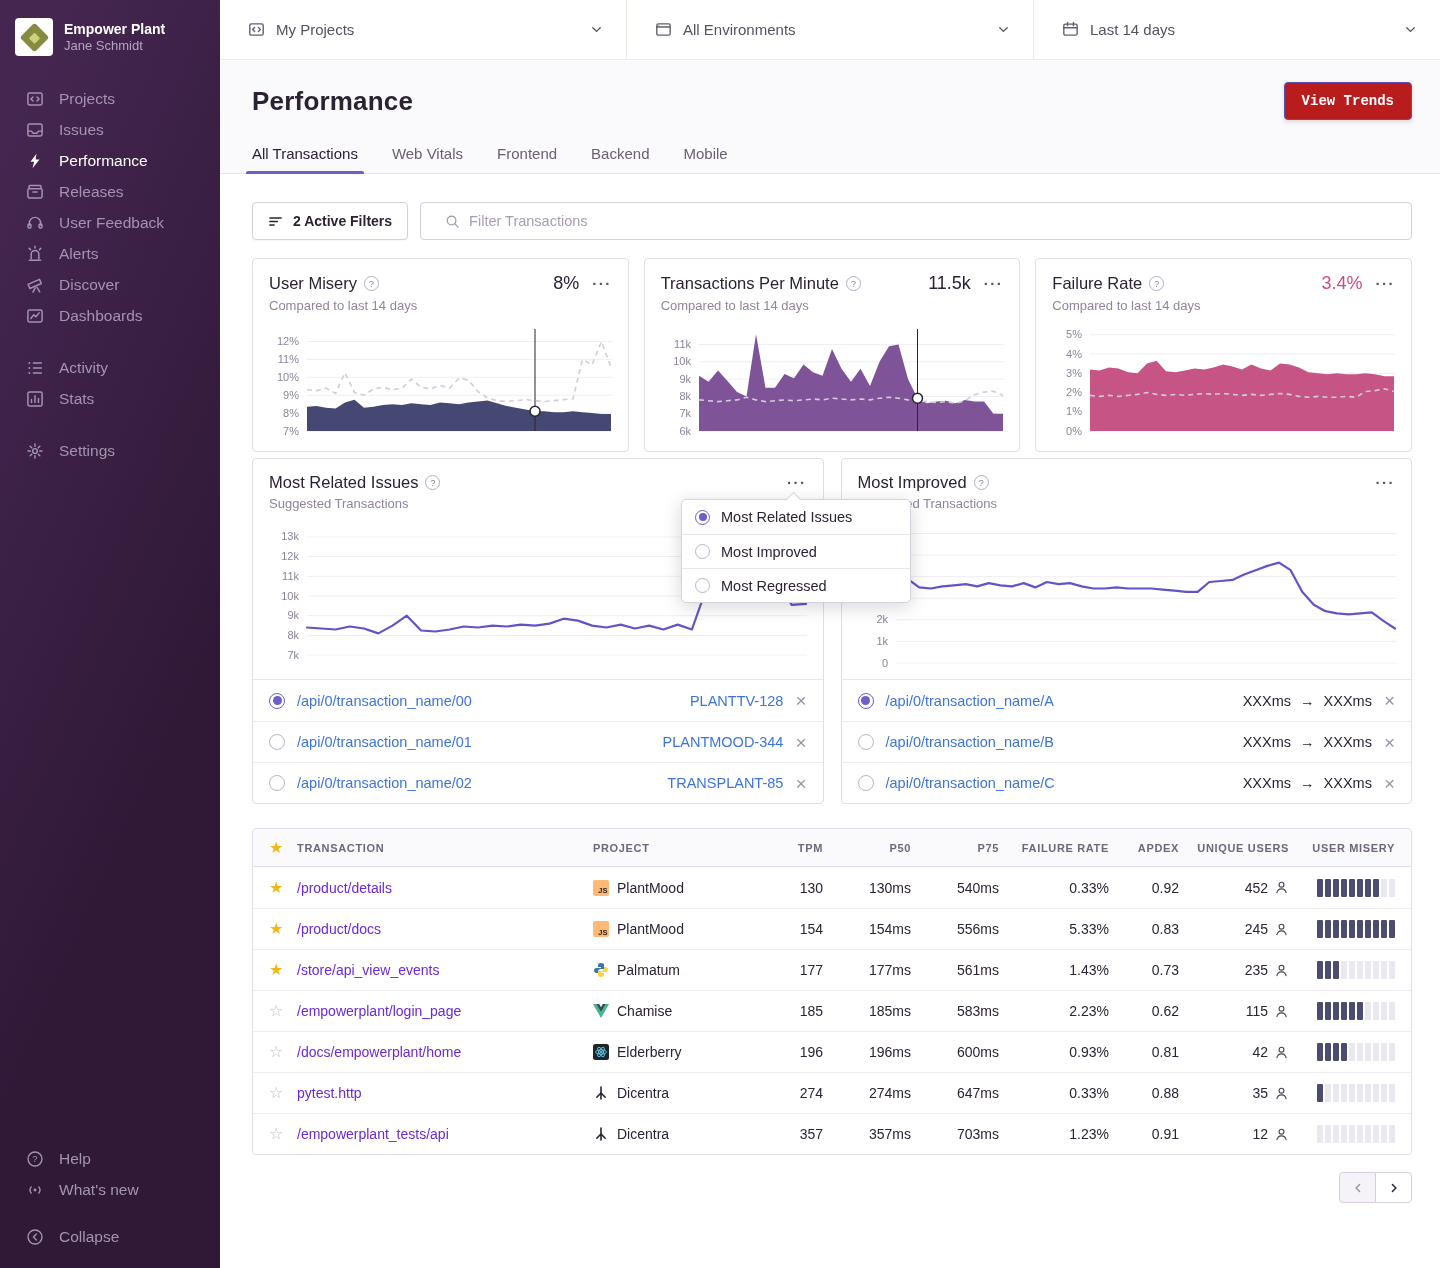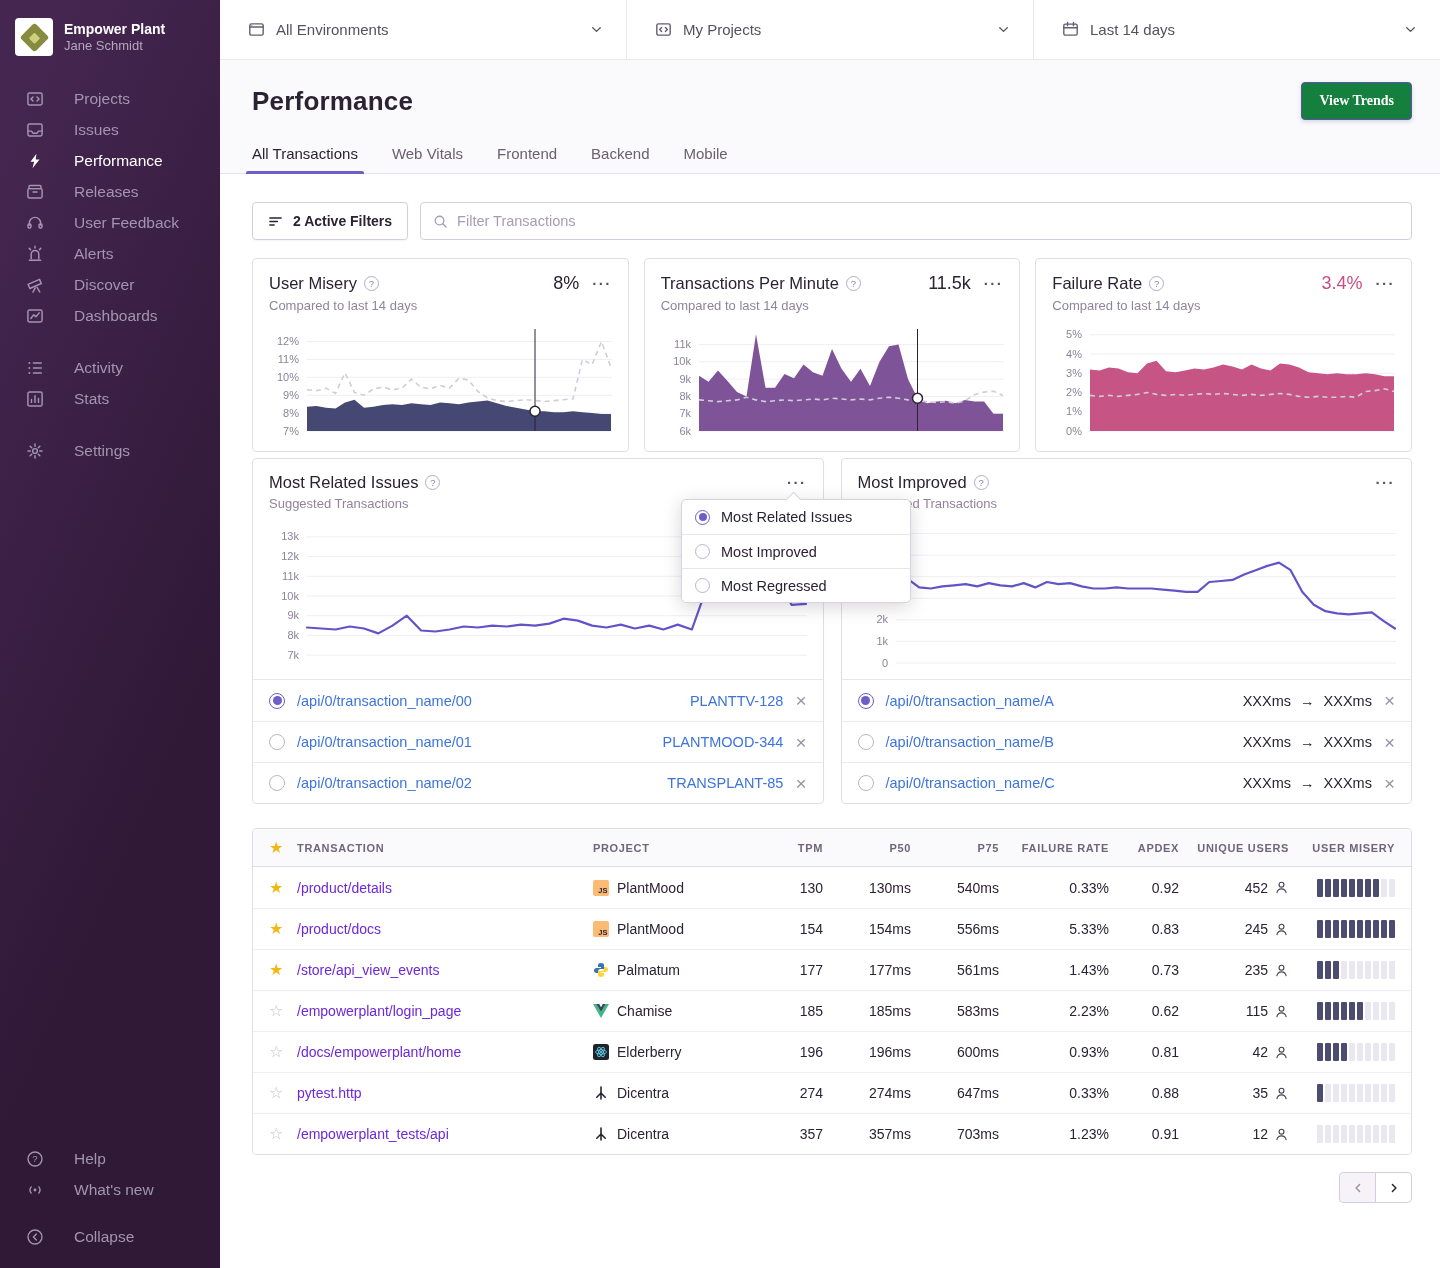--- a/index.html
+++ b/index.html
@@ -9,53 +9,53 @@
 
   
   .sidebar { flex:0 0 220px; background:linear-gradient(294deg,#2f1937 35%,#452650 92%); display:flex; flex-direction:column; padding:18px 0 16px; }
   .org { display:flex; gap:11px; padding:0 15px; align-items:center; cursor:pointer; }
   .org-logo { width:38px; height:38px; background:#fff; border-radius:4px; display:flex; align-items:center; justify-content:center; flex:none; }
   .org-diamond { width:21px; height:21px; background:#878b3f; border-radius:3px; transform:rotate(45deg); display:flex; align-items:center; justify-content:center; }
   .org-diamond span { width:8px; height:8px; background:#cdd17e; border-radius:1px; }
   .org-name { color:#fff; font-weight:bold; font-size:14px; line-height:1.25; }
   .org-user { color:#b4a6c1; font-size:13px; }
   .nav-main { margin-top:27px; display:flex; flex-direction:column; }
-  .nav-item { display:flex; align-items:center; gap:30px; padding:6.5px 14px 6.5px 26px; font-size:15.5px; color:#a organ; color:#a394b0; cursor:pointer; text-decoration:none; }
+  .nav-item { display:flex; align-items:center; gap:15px; padding:6.5px 14px 6.5px 26px; font-size:15.5px; color:#a organ; color:#a394b0; cursor:pointer; text-decoration:none; }
   .nav-item.active { color:#fff; }
   .nav-icon { width:18px; height:18px; flex:none; display:flex; }
   .nav-icon svg { width:18px; height:18px; }
   .nav-gap { height:21px; }
   .sb-footer { margin-top:auto; display:flex; flex-direction:column; }
   .collapse-gap { height:16px; }
 
   
   .main { flex:1; display:flex; flex-direction:column; min-width:0; }
   .topbar { height:60px; display:flex; background:#fff; border-bottom:1px solid #ece7f0; flex:none; }
   .tb-item { flex:1; display:flex; align-items:center; gap:11px; padding:0 22px 0 28px; border-right:1px solid #ece7f0; color:#57505e; font-size:15px; cursor:pointer; }
   .tb-item:last-child { border-right:none; }
   .tb-icon { display:flex; color:#655d6f; }
   .tb-icon svg { width:17px; height:17px; }
   .tb-chevron { margin-left:auto; display:flex; color:#57505e; }
   .tb-chevron svg { width:15px; height:15px; }
 
   .page-head { background:#faf9fb; padding-top:22px; flex:none; }
   .ph-row { display:flex; align-items:center; padding:0 28px 0 32px; }
   .page-title { font-size:26px; font-weight:bold; letter-spacing:.2px; color:#2b2233; line-height:34px; }
-  .view-trends { margin-left:auto; background:#15803d; color:#fff; font-weight:bold; font-size:14px; padding:10px 17px; border-radius:4px; border:1px solid #5b4fb3; box-shadow:0 2px 4px rgba(43,34,51,.15); cursor:pointer; font-family:Liberation Serif, serif; }
+  .view-trends { margin-left:auto; background:#b91c1c; color:#fff; font-weight:bold; font-size:14px; padding:10px 17px; border-radius:4px; border:1px solid #5b4fb3; box-shadow:0 2px 4px rgba(43,34,51,.15); cursor:pointer; font-family:Liberation Mono, monospace; }
   .tabs { display:flex; gap:34px; padding:0 32px; margin-top:25px; border-bottom:1px solid #e7e2ec; }
   .tab { padding-bottom:11px; font-size:15px; color:#6a6070; cursor:pointer; position:relative; white-space:nowrap; }
   .tab.active { color:#2b2233; }
   .tab.active::after { content:""; position:absolute; left:-6px; right:-6px; bottom:-1px; height:3px; background:#6C5FC7; border-radius:2px 2px 0 0; }
 
   .content { padding:28px 28px 0 32px; background:#fff; flex:1; }
 
   .filter-row { display:flex; gap:12px; }
   .filter-btn { display:flex; align-items:center; gap:10px; border:1px solid #d6cede; border-radius:4px; padding:0 15px; height:38px; font-size:14px; font-weight:bold; color:#2b2233; background:#fff; box-shadow:0 1px 2px rgba(43,34,51,.05); cursor:pointer; font-family:inherit; }
   .filter-btn svg { width:15px; height:15px; }
-  .search-box { flex:1; display:flex; align-items:center; gap:9px; border:1px solid #d6cede; border-radius:4px; padding:0 12px; height:38px; background:#fff; }
+  .search-box { flex:1; display:flex; align-items:center; gap:9px; border:1px solid #d6cede; border-radius:4px; padding:0 24px; height:38px; background:#fff; }
   .search-box svg { width:15px; height:15px; color:#a79cb3; flex:none; }
   .search-box input { border:none; outline:none; flex:1; font-size:14.5px; color:#2b2233; font-family:inherit; background:transparent; }
   .search-box input::placeholder { color:#a79cb3; }
 
   
   .cards { display:grid; grid-template-columns:1fr 1fr 1fr; gap:15px; margin-top:18px; }
   .card { border:1px solid #e2dce8; border-radius:4px; background:#fff; padding:14px 16px 12px; }
   .card-head { display:flex; align-items:center; }
   .card-title { font-size:16.5px; color:#2b2233; }
   .help-icon { width:15px; height:15px; border:1px solid #b5abc2; border-radius:50%; display:flex; align-items:center; justify-content:center; font-size:9.5px; color:#8d8399; margin-left:7px; flex:none; cursor:pointer; }
@@ -277,41 +277,41 @@
         <span>Collapse</span>
       </a>
     </div>
   </aside>
 
   <div class="main">
 
     <div class="topbar">
       <div class="tb-item">
         <span class="tb-icon">
+            <svg viewBox="0 0 16 16" fill="none" stroke="currentColor" stroke-width="1.3" stroke-linecap="round" stroke-linejoin="round">
+              <rect x="1.7" y="2.7" width="12.6" height="10.6" rx="1.5"></rect>
+              <path d="M6.2 6.2 4.4 8l1.8 1.8M9.8 6.2 11.6 8l-1.8 1.8"></path>
+            </svg>
+          </span>
+        <span>My Projects</span>
+        <span class="tb-chevron">
+            <svg viewBox="0 0 16 16" fill="none" stroke="currentColor" stroke-width="1.4" stroke-linecap="round" stroke-linejoin="round">
+              <path d="M4 6.2 8 10l4-3.8"></path>
+            </svg>
+          </span>
+      </div>
+      <div class="tb-item">
+        <span class="tb-icon">
             <svg viewBox="0 0 16 16" fill="none" stroke="currentColor" stroke-width="1.3" stroke-linecap="round">
               <rect x="1.7" y="2.7" width="12.6" height="10.6" rx="1.5"></rect>
               <path d="M1.7 5.6h12.6"></path>
               <circle cx="3.7" cy="4.15" r="0.5" fill="currentColor" stroke="none"></circle>
             </svg>
           </span>
         <span>All Environments</span>
-        <span class="tb-chevron">
-            <svg viewBox="0 0 16 16" fill="none" stroke="currentColor" stroke-width="1.4" stroke-linecap="round" stroke-linejoin="round">
-              <path d="M4 6.2 8 10l4-3.8"></path>
-            </svg>
-          </span>
-      </div>
-      <div class="tb-item">
-        <span class="tb-icon">
-            <svg viewBox="0 0 16 16" fill="none" stroke="currentColor" stroke-width="1.3" stroke-linecap="round" stroke-linejoin="round">
-              <rect x="1.7" y="2.7" width="12.6" height="10.6" rx="1.5"></rect>
-              <path d="M6.2 6.2 4.4 8l1.8 1.8M9.8 6.2 11.6 8l-1.8 1.8"></path>
-            </svg>
-          </span>
-        <span>My Projects</span>
         <span class="tb-chevron">
             <svg viewBox="0 0 16 16" fill="none" stroke="currentColor" stroke-width="1.4" stroke-linecap="round" stroke-linejoin="round">
               <path d="M4 6.2 8 10l4-3.8"></path>
             </svg>
           </span>
       </div>
       <div class="tb-item">
         <span class="tb-icon">
             <svg viewBox="0 0 16 16" fill="none" stroke="currentColor" stroke-width="1.3" stroke-linecap="round">
               <rect x="1.7" y="2.9" width="12.6" height="10.4" rx="1.5"></rect>

